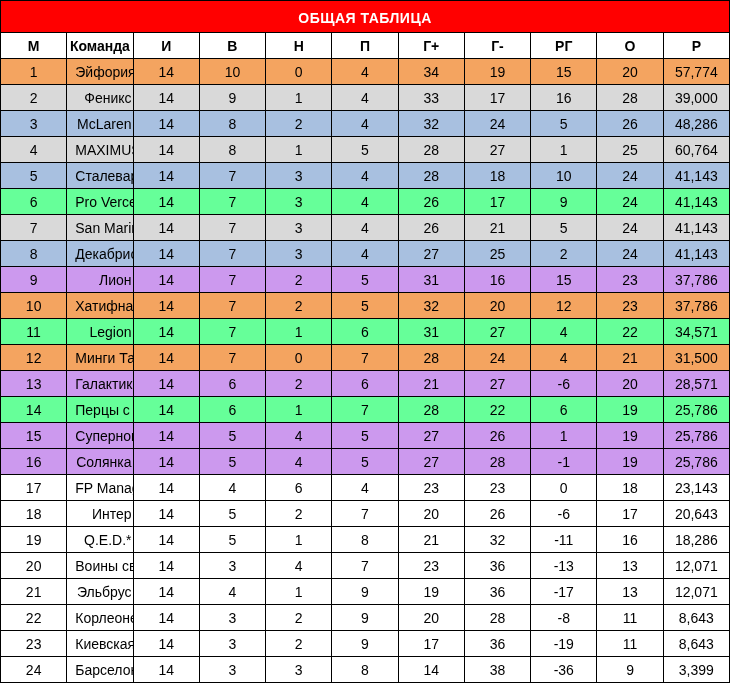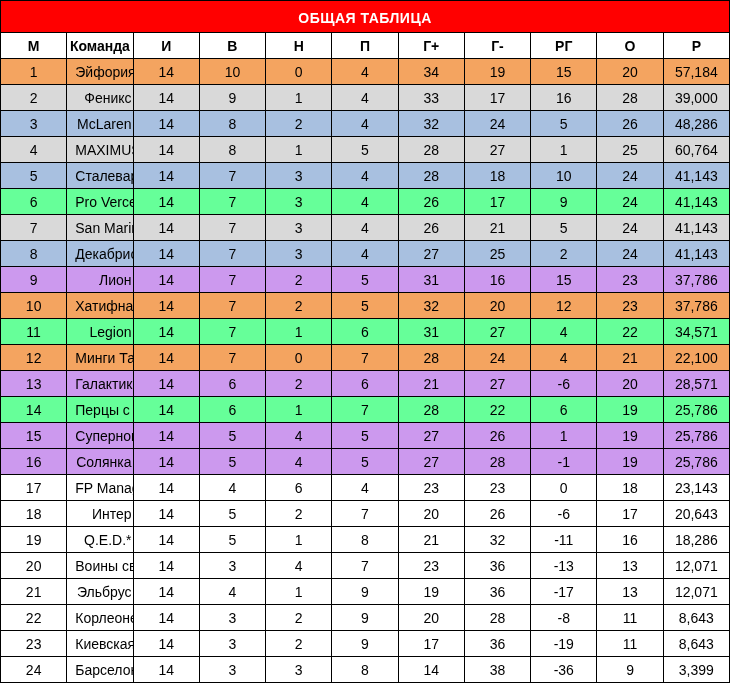--- a/index.html
+++ b/index.html
@@ -89,21 +89,21 @@
         <td class="rank">1</td>
         <td class="team">Эйфория</td>
         <td class="num">14</td>
         <td class="num">10</td>
         <td class="num">0</td>
         <td class="num">4</td>
         <td class="num">34</td>
         <td class="num">19</td>
         <td class="num">15</td>
         <td class="num">20</td>
-        <td class="num">57,184</td>
+        <td class="num">57,774</td>
       </tr>
       <tr style="background: rgb(217, 217, 217);">
         <td class="rank">2</td>
         <td class="team">Феникс</td>
         <td class="num">14</td>
         <td class="num">9</td>
         <td class="num">1</td>
         <td class="num">4</td>
         <td class="num">33</td>
         <td class="num">17</td>
@@ -232,21 +232,21 @@
         <td class="rank">12</td>
         <td class="team">Минги Тау</td>
         <td class="num">14</td>
         <td class="num">7</td>
         <td class="num">0</td>
         <td class="num">7</td>
         <td class="num">28</td>
         <td class="num">24</td>
         <td class="num">4</td>
         <td class="num">21</td>
-        <td class="num">22,100</td>
+        <td class="num">31,500</td>
       </tr>
       <tr style="background: rgb(204, 153, 238);">
         <td class="rank">13</td>
         <td class="team">Галактикос</td>
         <td class="num">14</td>
         <td class="num">6</td>
         <td class="num">2</td>
         <td class="num">6</td>
         <td class="num">21</td>
         <td class="num">27</td>

